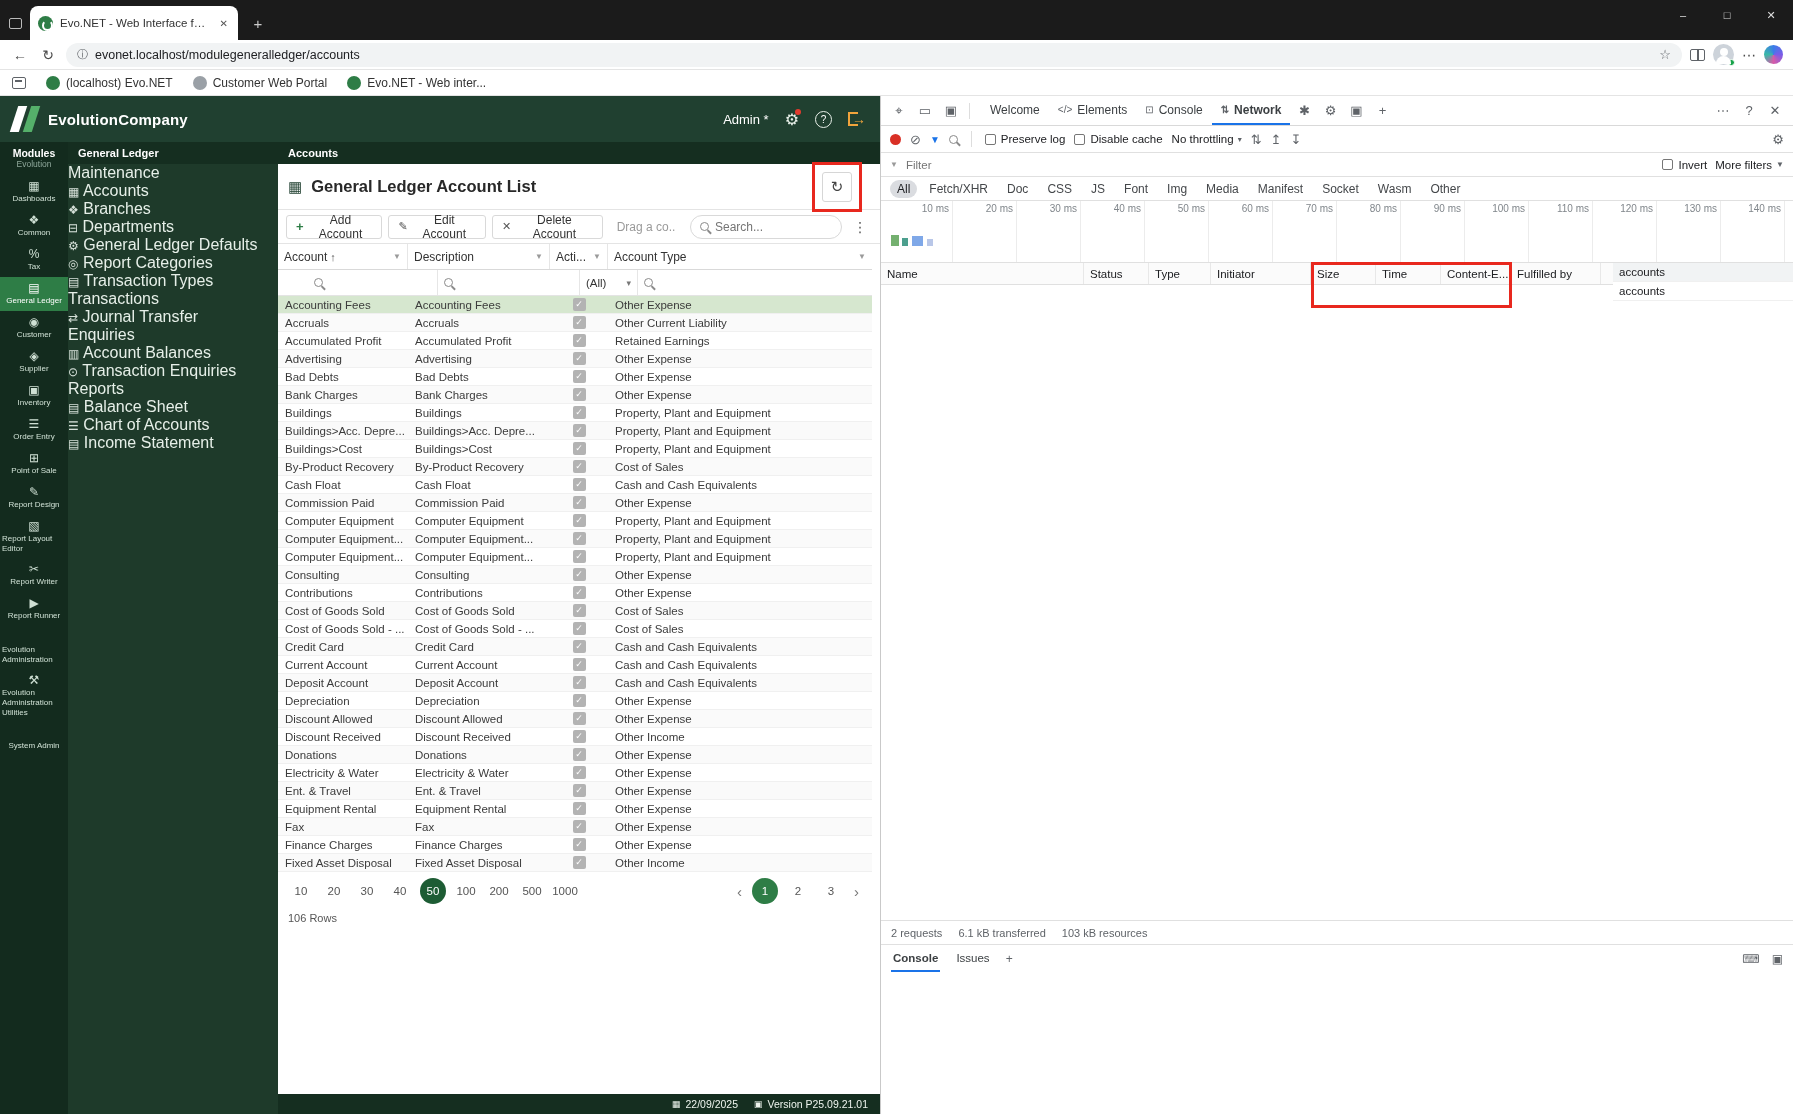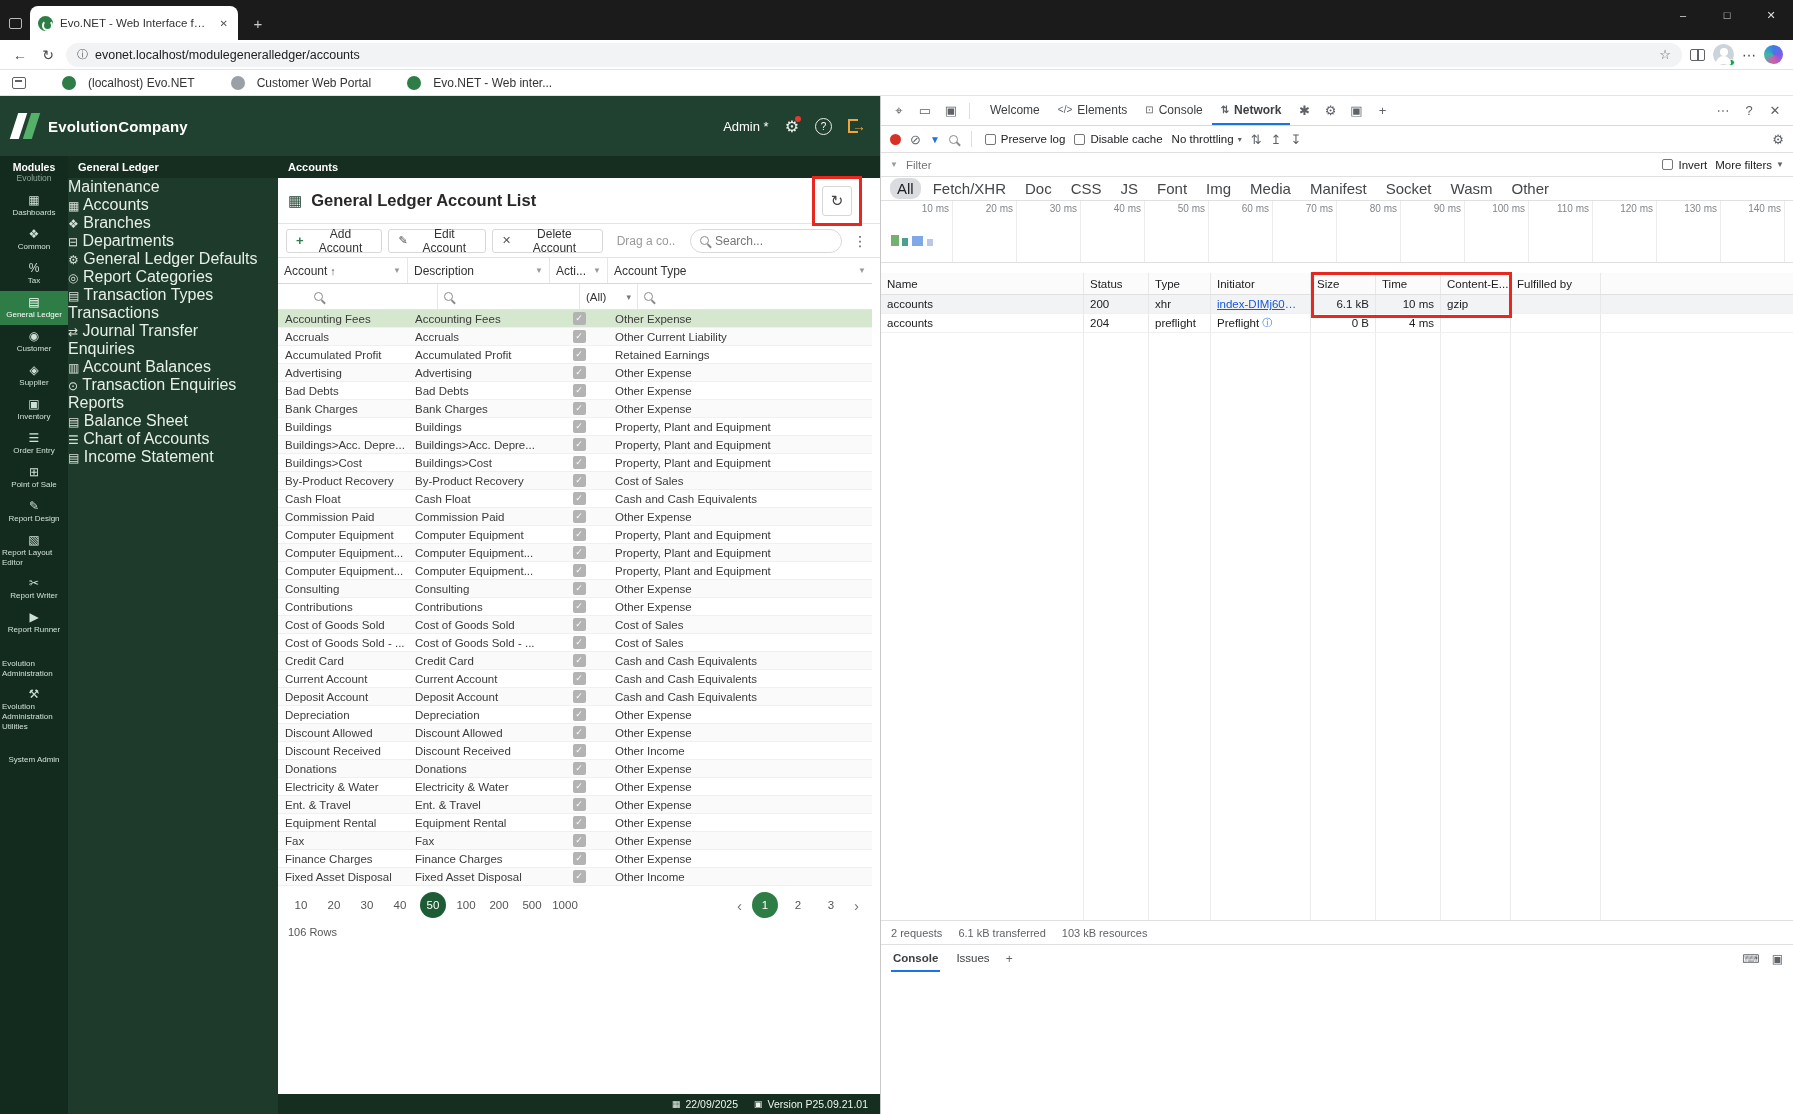--- a/index.html
+++ b/index.html
@@ -30,30 +30,30 @@
   .avatar { width:21px; height:21px; border-radius:50%; background:#cdd3da; position:relative; }
   .avatar::before { content:""; position:absolute; left:6.5px; top:4px; width:8px; height:8px; border-radius:50%; background:#fff; }
   .avatar::after { content:""; position:absolute; left:3px; top:12px; width:15px; height:8px; border-radius:8px 8px 0 0; background:#fff; }
   .presence { width:7px; height:7px; background:#17a34a; border:1.5px solid #fff; border-radius:50%; position:absolute; right:-1px; bottom:-1px; }
   .more-ic { font-size:14px; color:#4a4a4a; }
   .copilot { width:19px; height:19px; border-radius:50%; background:conic-gradient(#3b7de8,#7a5ce8,#d65ca8,#39b8a8,#3b7de8); }
 
   .bookmarks { height:26px; background:#fff; border-bottom:1px solid #e4e4e4; display:flex; align-items:center; gap:20px; padding:0 12px; font-size:12px; color:#333; }
   .ws-icon { width:14px; height:12px; border:1.5px solid #5f6368; border-radius:2px; position:relative; }
   .ws-icon::after { content:""; position:absolute; left:2px; top:2px; width:7px; height:2px; background:#5f6368; }
-  .bm { display:flex; align-items:center; gap:12px;margin-left:16px; }
+  .bm { display:flex; align-items:center; gap:6px; }
   .bm-fav { width:14px; height:14px; border-radius:50%; flex:none; }
   .bm-fav.green { background:#2e7d46; } .bm-fav.gray { background:#9aa0a6; }
 
   
   .workspace { display:flex; height:1018px; }
 
   
   .app { width:880px; display:flex; flex-direction:column; flex:none; }
-  .app-header { height:60px; background:#204030; display:flex; align-items:center; padding:0 14px; gap:12px; color:#fff; flex:none; }
+  .app-header { height:46px; background:#204030; display:flex; align-items:center; padding:0 14px; gap:12px; color:#fff; flex:none; }
   .logo { display:flex; gap:4px; }
   .logo span { width:9px; height:26px; transform:skewX(-18deg); display:block; }
   .logo .l1 { background:#fff; } .logo .l2 { background:#55b06a; }
   .app-title { font-size:15px; font-weight:700; letter-spacing:.2px; }
   .hdr-right { margin-left:auto; display:flex; align-items:center; gap:16px; }
   .admin { font-size:13px; }
   .hgear { position:relative; font-size:16px; color:#e9f1ea; }
   .hgear::after { content:""; position:absolute; right:-2px; top:-1px; width:6px; height:6px; border-radius:50%; background:#e23b2e; }
   .hhelp { width:17px; height:17px; border:1.5px solid #e9f1ea; border-radius:50%; font-size:10px; display:flex; align-items:center; justify-content:center; }
   .hlogout { display:flex; align-items:center; color:#f0a43c; }
@@ -146,34 +146,34 @@
   .cb { width:11px; height:11px; border:1px solid #767676; border-radius:2px; background:#fff; display:inline-block; flex:none; }
   .cbl { display:flex; align-items:center; gap:5px; white-space:nowrap; }
   .throttle { display:flex; align-items:center; gap:4px; white-space:nowrap; }
   .mla { margin-left:auto; }
 
   .dt-filter { height:24px; display:flex; align-items:center; gap:8px; padding:0 9px; border-bottom:1px solid #e0e0e0; flex:none; }
   .dt-filter input { border:none; outline:none; flex:1; min-width:0; font-size:11.5px; font-family:inherit; background:transparent; }
   .small-lbl { font-size:11.5px; white-space:nowrap; }
   .caret-sm { font-size:8px; color:#5f6368; }
 
-  .dt-pills { height:24px; display:flex; align-items:center; gap:5px; padding:0 9px; border-bottom:1px solid #e0e0e0; font-size:15px; color:#44474a; flex:none; overflow:hidden; }
+  .dt-pills { height:24px; display:flex; align-items:center; gap:5px; padding:0 9px; border-bottom:1px solid #e0e0e0; font-size:12px; color:#44474a; flex:none; overflow:hidden; }
   .pill { padding:2px 7px; border-radius:9px; cursor:pointer; white-space:nowrap; }
   .pill.active { background:#dadce0; color:#202124; }
 
   .dt-timeline { height:62px; border-bottom:1px solid #e0e0e0; position:relative; overflow:hidden; flex:none; }
   .ticks { position:absolute; inset:0; display:flex; padding-left:8px; }
   .tick { width:64px; flex:none; border-right:1px solid #ececec; font-size:10px; color:#80868b; text-align:right; padding:2px 3px 0 0; }
   .tl-bar { position:absolute; }
   .b1 { left:10px; top:34px; width:8px; height:11px; background:#74b06f; }
   .b2 { left:21px; top:37px; width:6px; height:8px; background:#4c9f8e; }
   .b3 { left:31px; top:35px; width:11px; height:10px; background:#7fa8e8; }
   .b4 { left:46px; top:38px; width:6px; height:7px; background:#b9c7e8; }
 
-  .net-grid { flex:1; display:flex; flex-direction:column; position:relative; min-height:0; font-size:11.5px;margin-top:10px; }
+  .net-grid { flex:1; display:flex; flex-direction:row; position:relative; min-height:0; font-size:11.5px; }
   .ng-head { display:flex; height:22px; background:#fbfbfb; border-bottom:1px solid #e0e0e0; align-items:center; flex:none; }
   .nc { padding:0 6px; border-right:1px solid #e8e8e8; height:100%; display:flex; align-items:center; overflow:hidden; white-space:nowrap; }
   .nc1{width:203px;flex:none;} .nc2{width:65px;flex:none;} .nc3{width:62px;flex:none;} .nc4{width:100px;flex:none;}
   .nc5{width:65px;flex:none;} .nc6{width:65px;flex:none;} .nc7{width:70px;flex:none;} .nc8{width:90px;flex:none;} .nc9{flex:1;border-right:none;}
   .ng-row { display:flex; height:19px; align-items:center; border-bottom:1px solid #f0f0f0; flex:none; }
   .ng-row.active { background:#f1f3f4; }
   .ng-row .nc5, .ng-row .nc6 { justify-content:flex-end;padding-left:18px; }
   .init { overflow:hidden; text-overflow:ellipsis; white-space:nowrap; }
   .init.link { color:#1a56d6; text-decoration:underline; }
   .ibadge { color:#1a73e8; font-size:10px; margin-left:3px; }

